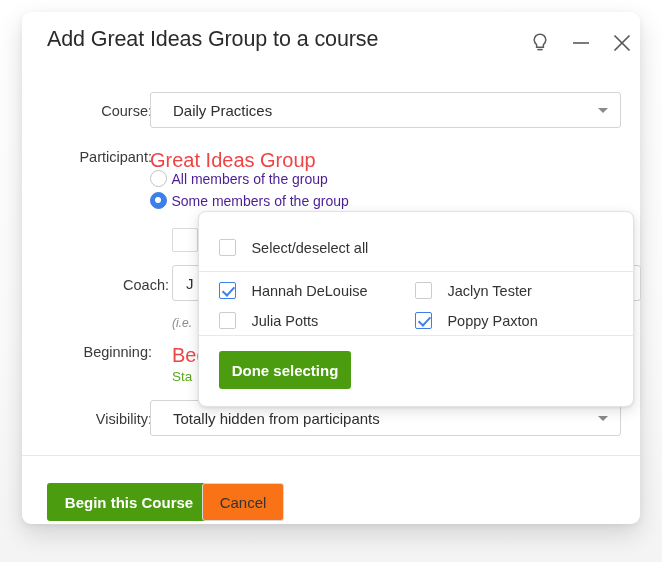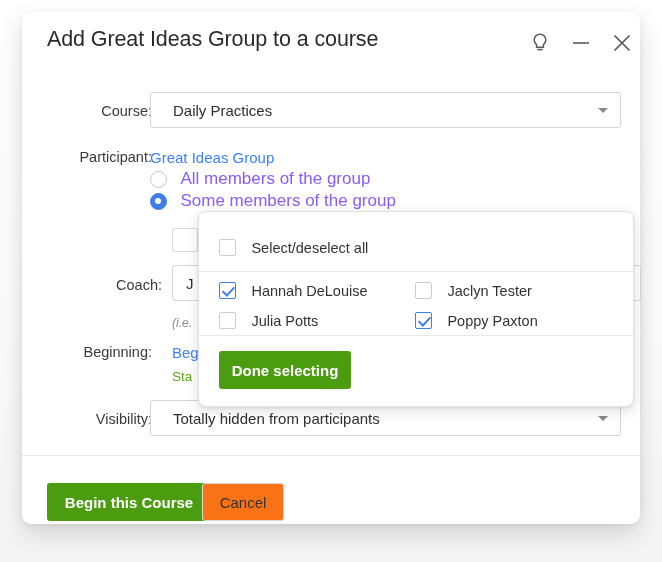--- a/index.html
+++ b/index.html
@@ -105,28 +105,27 @@
     background: #3d7fe8;
   }
   .radio.on::after {
     content: "";
     position: absolute; left: 4.2px; top: 4.2px;
     width: 6px; height: 6px; border-radius: 50%;
     background: #ffffff;
   }
   .radio-label {
     display: inline-block; vertical-align: middle;
-    margin-left: 9px;
-    font-size: 17px; color: #8b5cf6;
+    font-size: 14px; color: #4c1d95;
   }
 
   .plain-text {
     position: absolute;
-    font-size: 15px;
-    color: #3b82f6;
+    font-size: 20px;
+    color: #ef4444;
     white-space: nowrap;
   }
   .hint-text {
     position: absolute;
     font-size: 12px;
     font-style: italic;
     color: #8a8a8a;
     white-space: nowrap;
   }
   .green-link {
@@ -287,21 +286,21 @@
         <span class="radio-label">All members of the group</span>
       </div>
 
       <div class="radio-row" style="left:128px; top:121px;">
         <span class="radio on"></span>
         <span class="radio-label">Some members of the group</span>
       </div>
 
       <div class="mini-box" style="left:150px; top:158px; width:26px; height:24px;"></div>
 
-      <div class="row-label" style="left:45px; top:207px; width:95px;">Coach:</div>
+      <div class="row-label" style="left:52px; top:207px; width:95px;">Coach:</div>
       <div class="text-input" style="left:150px; top:195px; width:469px;">
         <span class="in-text" style="left:13px;">J</span>
       </div>
       <div class="hint-text" style="left:150px; top:246px;">(i.e.</div>
 
       <div class="row-label" style="left:35px; top:274px; width:95px;">Beginning:</div>
       <div class="plain-text" style="left:150px; top:274px;">Beg</div>
       <div class="green-link" style="left:150px; top:299px;">Sta</div>
 
       <div class="row-label" style="left:35px; top:341px; width:95px;">Visibility:</div>

